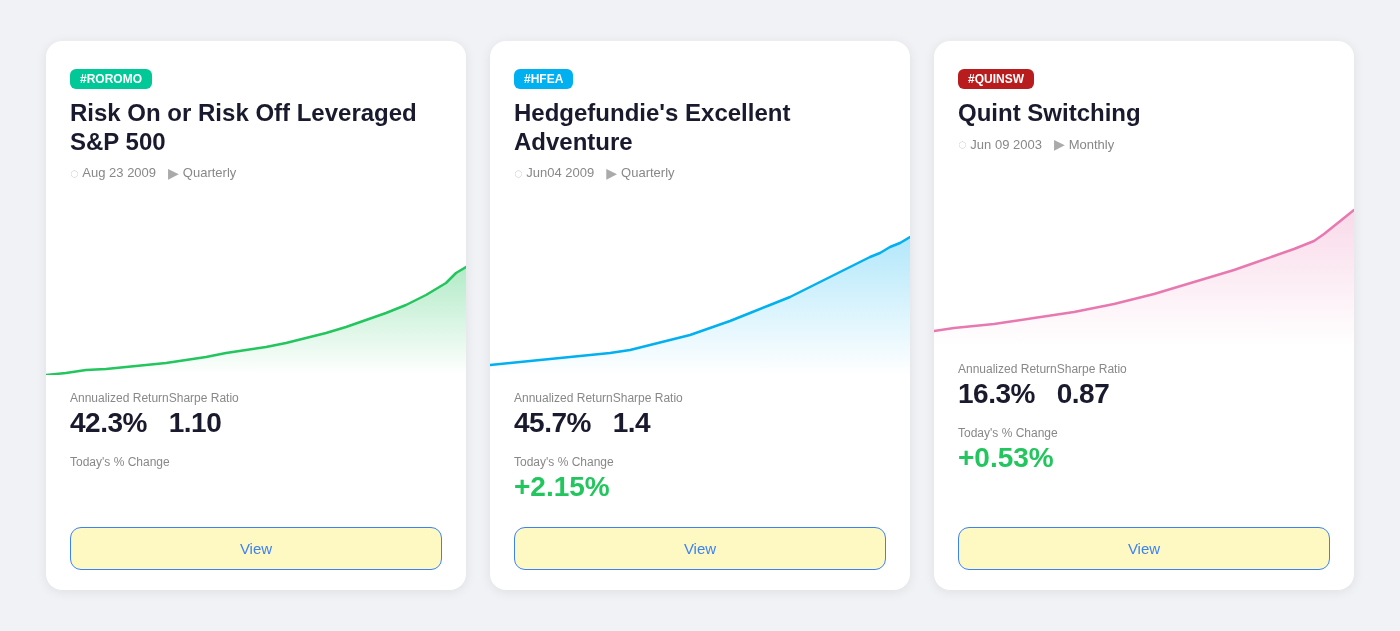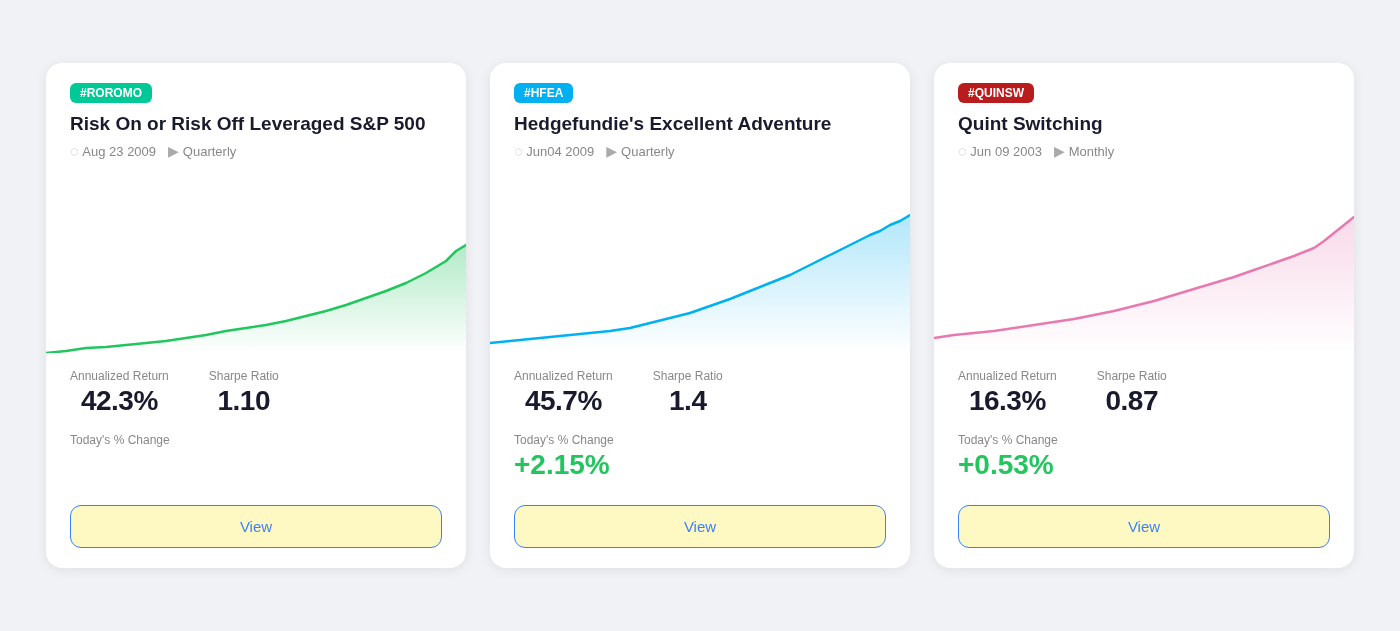--- a/index.html
+++ b/index.html
@@ -26,37 +26,37 @@
       border-radius: 16px;
       box-shadow: 0 2px 12px rgba(0,0,0,0.08);
       flex: 1;
       max-width: 420px;
       display: flex;
       flex-direction: column;
       overflow: hidden;
       padding: 0;
     }
     .card-header {
-      padding: 20px 24px 0 24px;
+      padding: 28px 24px 0 24px;
     }
     .tag {
       display: inline-block;
       border-radius: 6px;
       padding: 3px 10px;
       font-size: 12px;
       font-weight: 700;
       color: #fff;
       margin-bottom: 10px;
     }
     .tag-green { background: #00c896; }
     .tag-blue { background: #00b0f0; }
     .tag-pink { background: #b91c1c; }
 
     .card-title {
-      font-size: 19px;
+      font-size: 24px;
       font-weight: 700;
       color: #1a1a2e;
       line-height: 1.2;
       margin-bottom: 8px;
     }
     .card-meta {
       display: flex;
       align-items: center;
       gap: 12px;
       font-size: 13px;
@@ -80,23 +80,21 @@
     }
     .chart-area svg {
       width: 100%;
       height: 100%;
     }
     .card-stats {
       padding: 16px 24px 8px 24px;
     }
     .stats-row {
       display: flex;
-      gap: 40px;
       margin-bottom: 16px;
-      text-align: center;
     }
     .stat-item {}
     .stat-label {
       font-size: 12px;
       color: #888;
       margin-bottom: 2px;
     }
     .stat-value {
       font-size: 28px;
       font-weight: 700;

